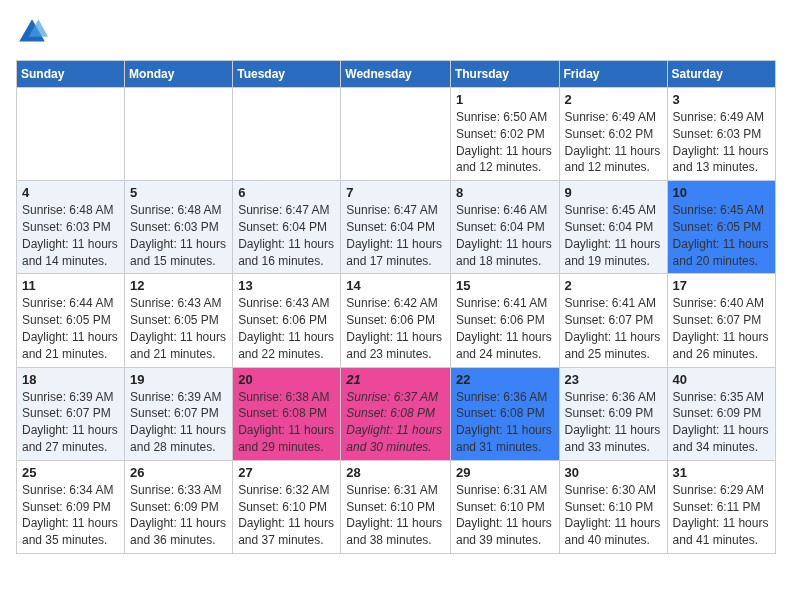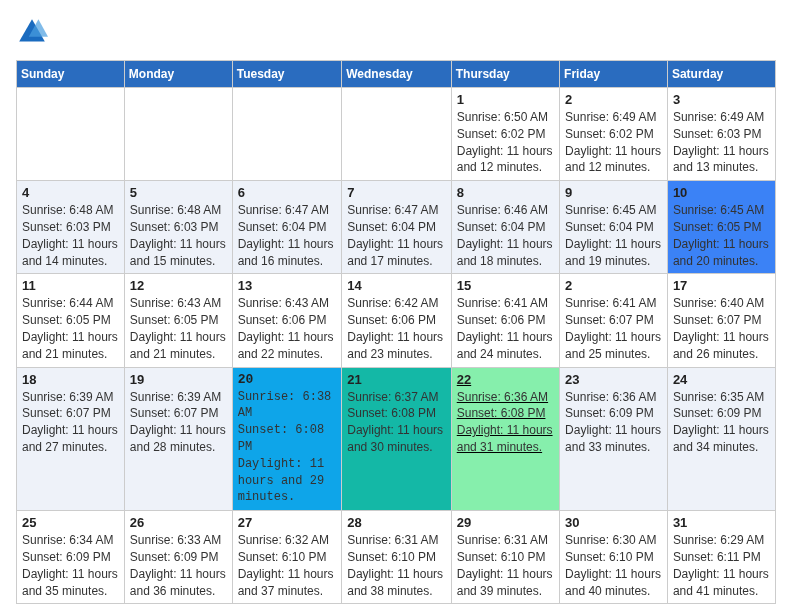--- a/index.html
+++ b/index.html
@@ -198,38 +198,38 @@
       </tr>
       <tr>
         <td style="background: rgb(238, 242, 249); margin-left: 44px;">
           <div class="day-number">18</div>
           <div class="day-info">Sunrise: 6:39 AM<br>Sunset: 6:07 PM<br>Daylight: 11 hours and 27 minutes.</div>
         </td>
         <td style="background: rgb(238, 242, 249); margin-left: 44px;">
           <div class="day-number">19</div>
           <div class="day-info">Sunrise: 6:39 AM<br>Sunset: 6:07 PM<br>Daylight: 11 hours and 28 minutes.</div>
         </td>
-        <td style="background: #0ea5e9; font-family: Liberation Mono, monospace;">
+        <td style="background: #ec4899;">
           <div class="day-number">20</div>
           <div class="day-info">Sunrise: 6:38 AM<br>Sunset: 6:08 PM<br>Daylight: 11 hours and 29 minutes.</div>
         </td>
-        <td style="background: #14b8a6;">
+        <td style="background: #ec4899; font-style: italic;">
           <div class="day-number">21</div>
           <div class="day-info">Sunrise: 6:37 AM<br>Sunset: 6:08 PM<br>Daylight: 11 hours and 30 minutes.</div>
         </td>
-        <td style="background: #86efac; text-decoration: underline;">
+        <td style="background: #3b82f6;">
           <div class="day-number">22</div>
           <div class="day-info">Sunrise: 6:36 AM<br>Sunset: 6:08 PM<br>Daylight: 11 hours and 31 minutes.</div>
         </td>
         <td style="background: rgb(238, 242, 249); margin-left: 24px;">
           <div class="day-number">23</div>
           <div class="day-info">Sunrise: 6:36 AM<br>Sunset: 6:09 PM<br>Daylight: 11 hours and 33 minutes.</div>
         </td>
         <td style="background: rgb(238, 242, 249);">
-          <div class="day-number">24</div>
+          <div class="day-number">40</div>
           <div class="day-info">Sunrise: 6:35 AM<br>Sunset: 6:09 PM<br>Daylight: 11 hours and 34 minutes.</div>
         </td>
       </tr>
       <tr>
         <td>
           <div class="day-number">25</div>
           <div class="day-info">Sunrise: 6:34 AM<br>Sunset: 6:09 PM<br>Daylight: 11 hours and 35 minutes.</div>
         </td>
         <td>
           <div class="day-number">26</div>

